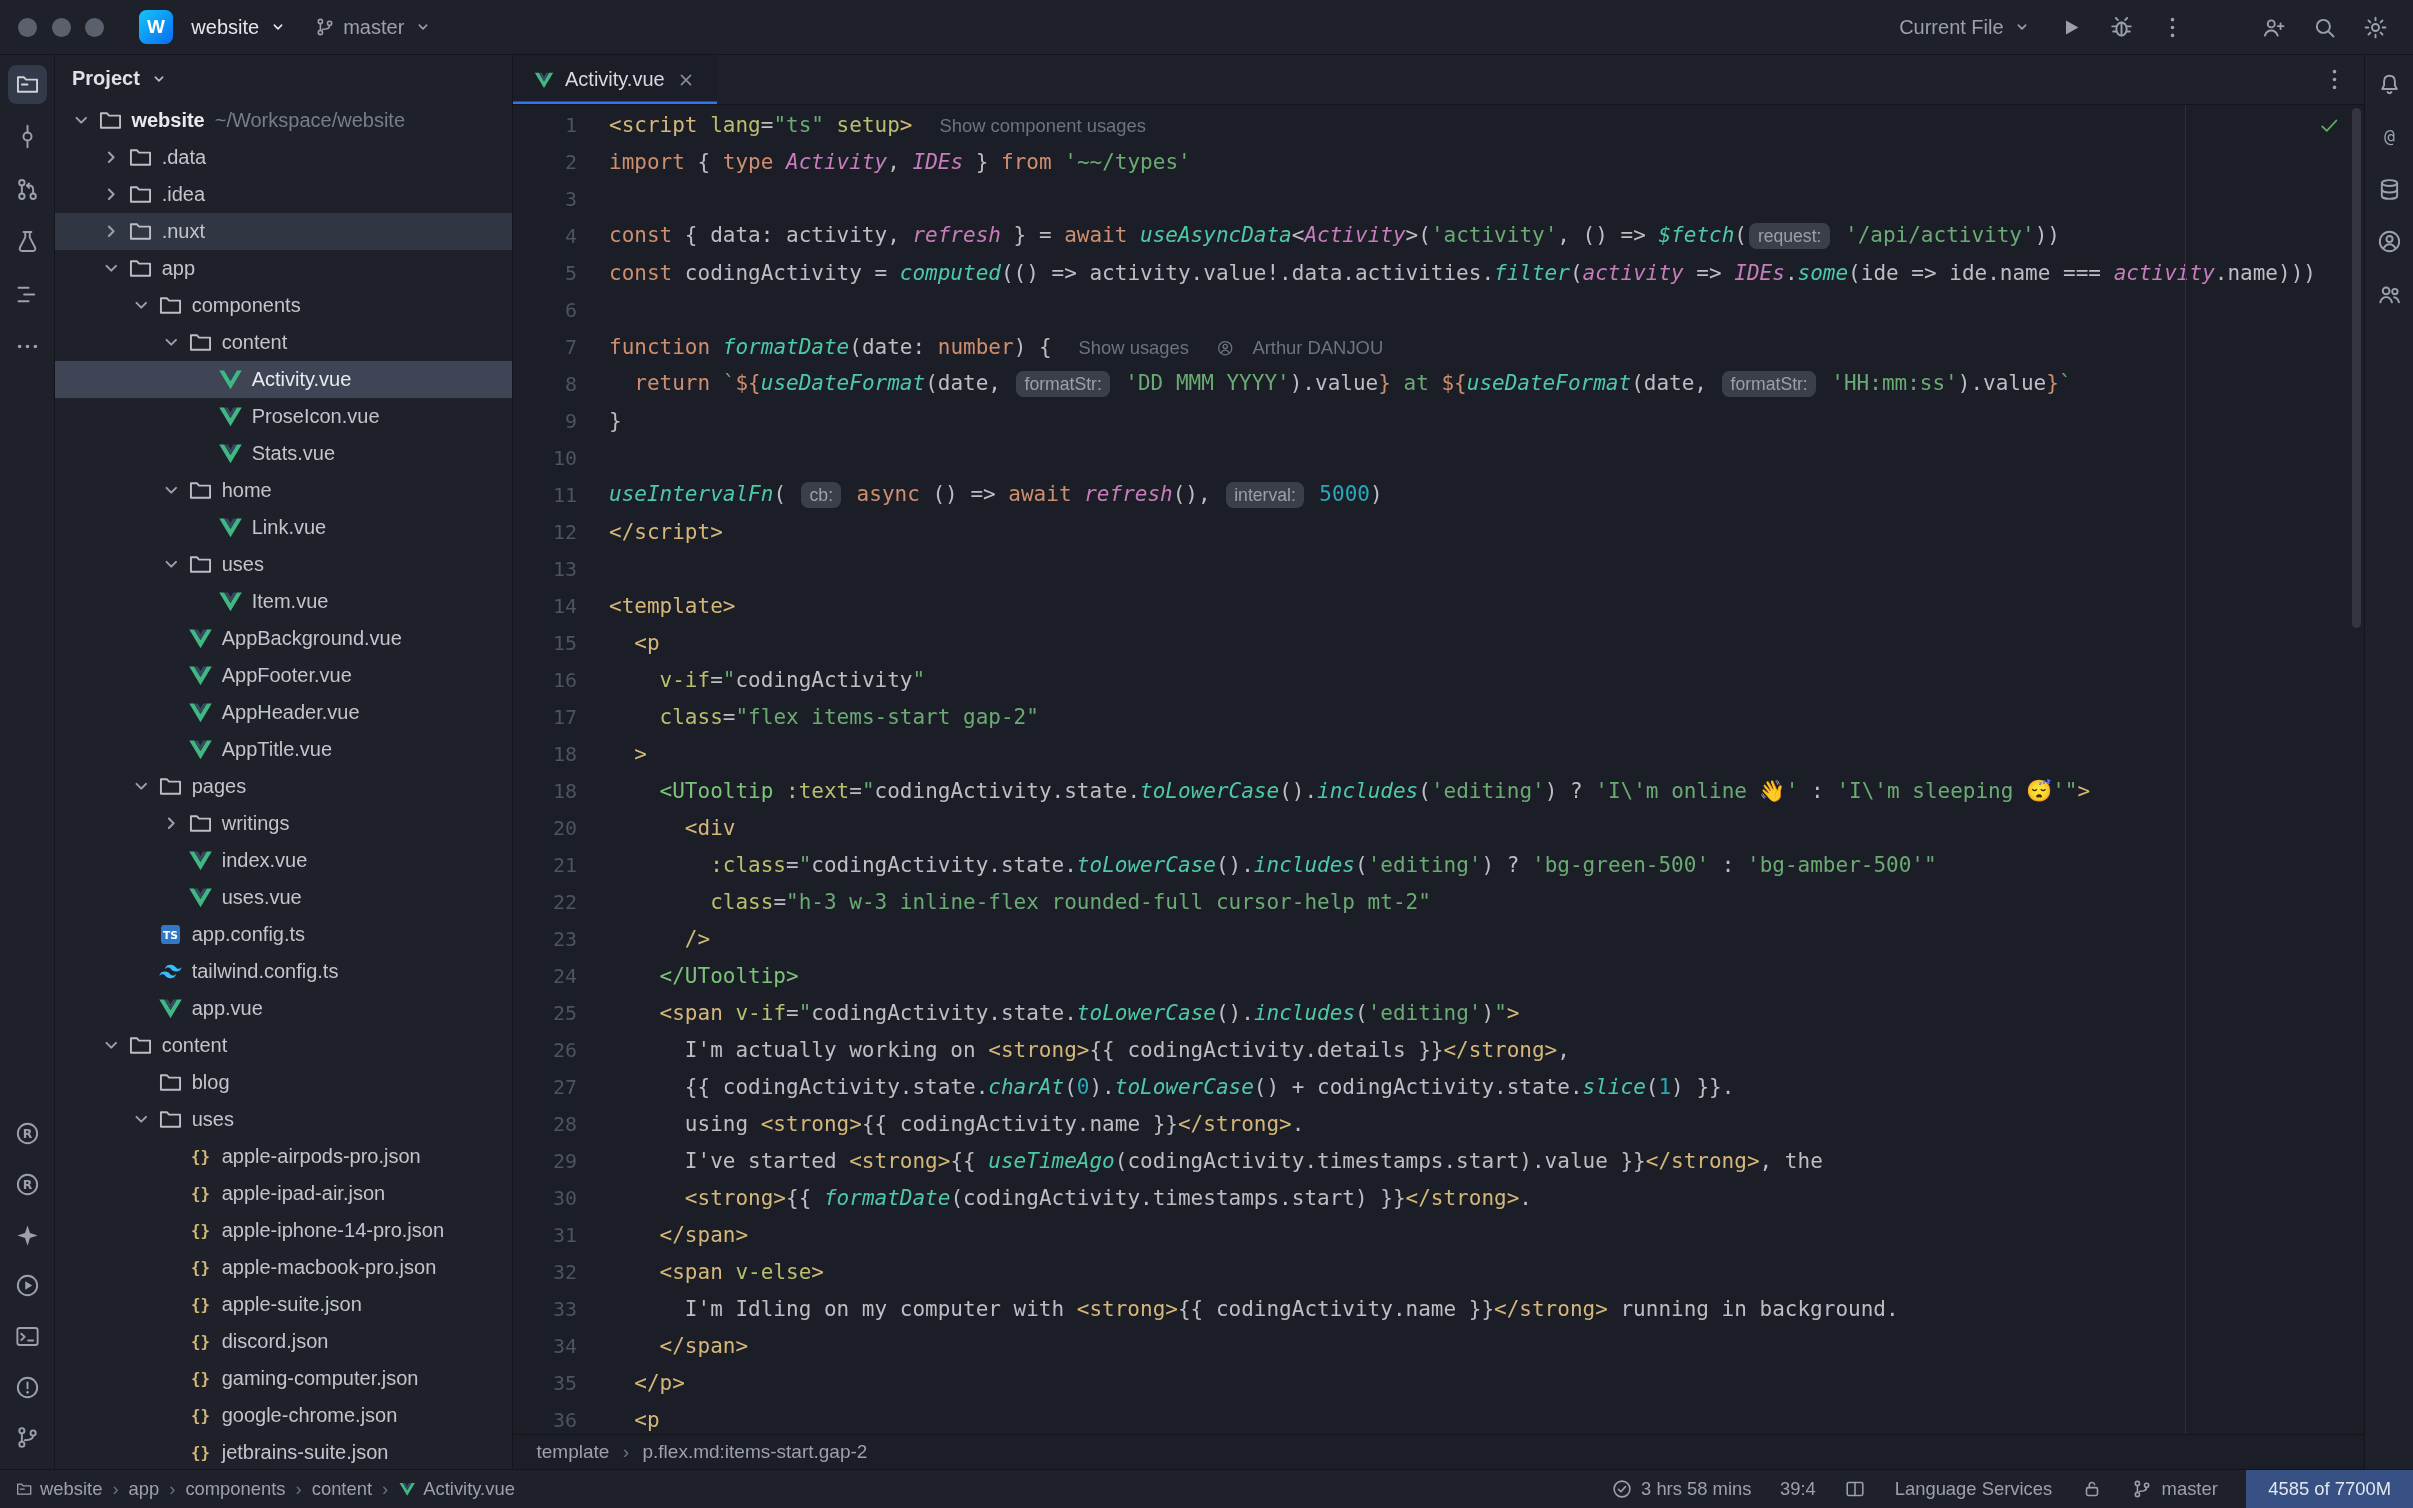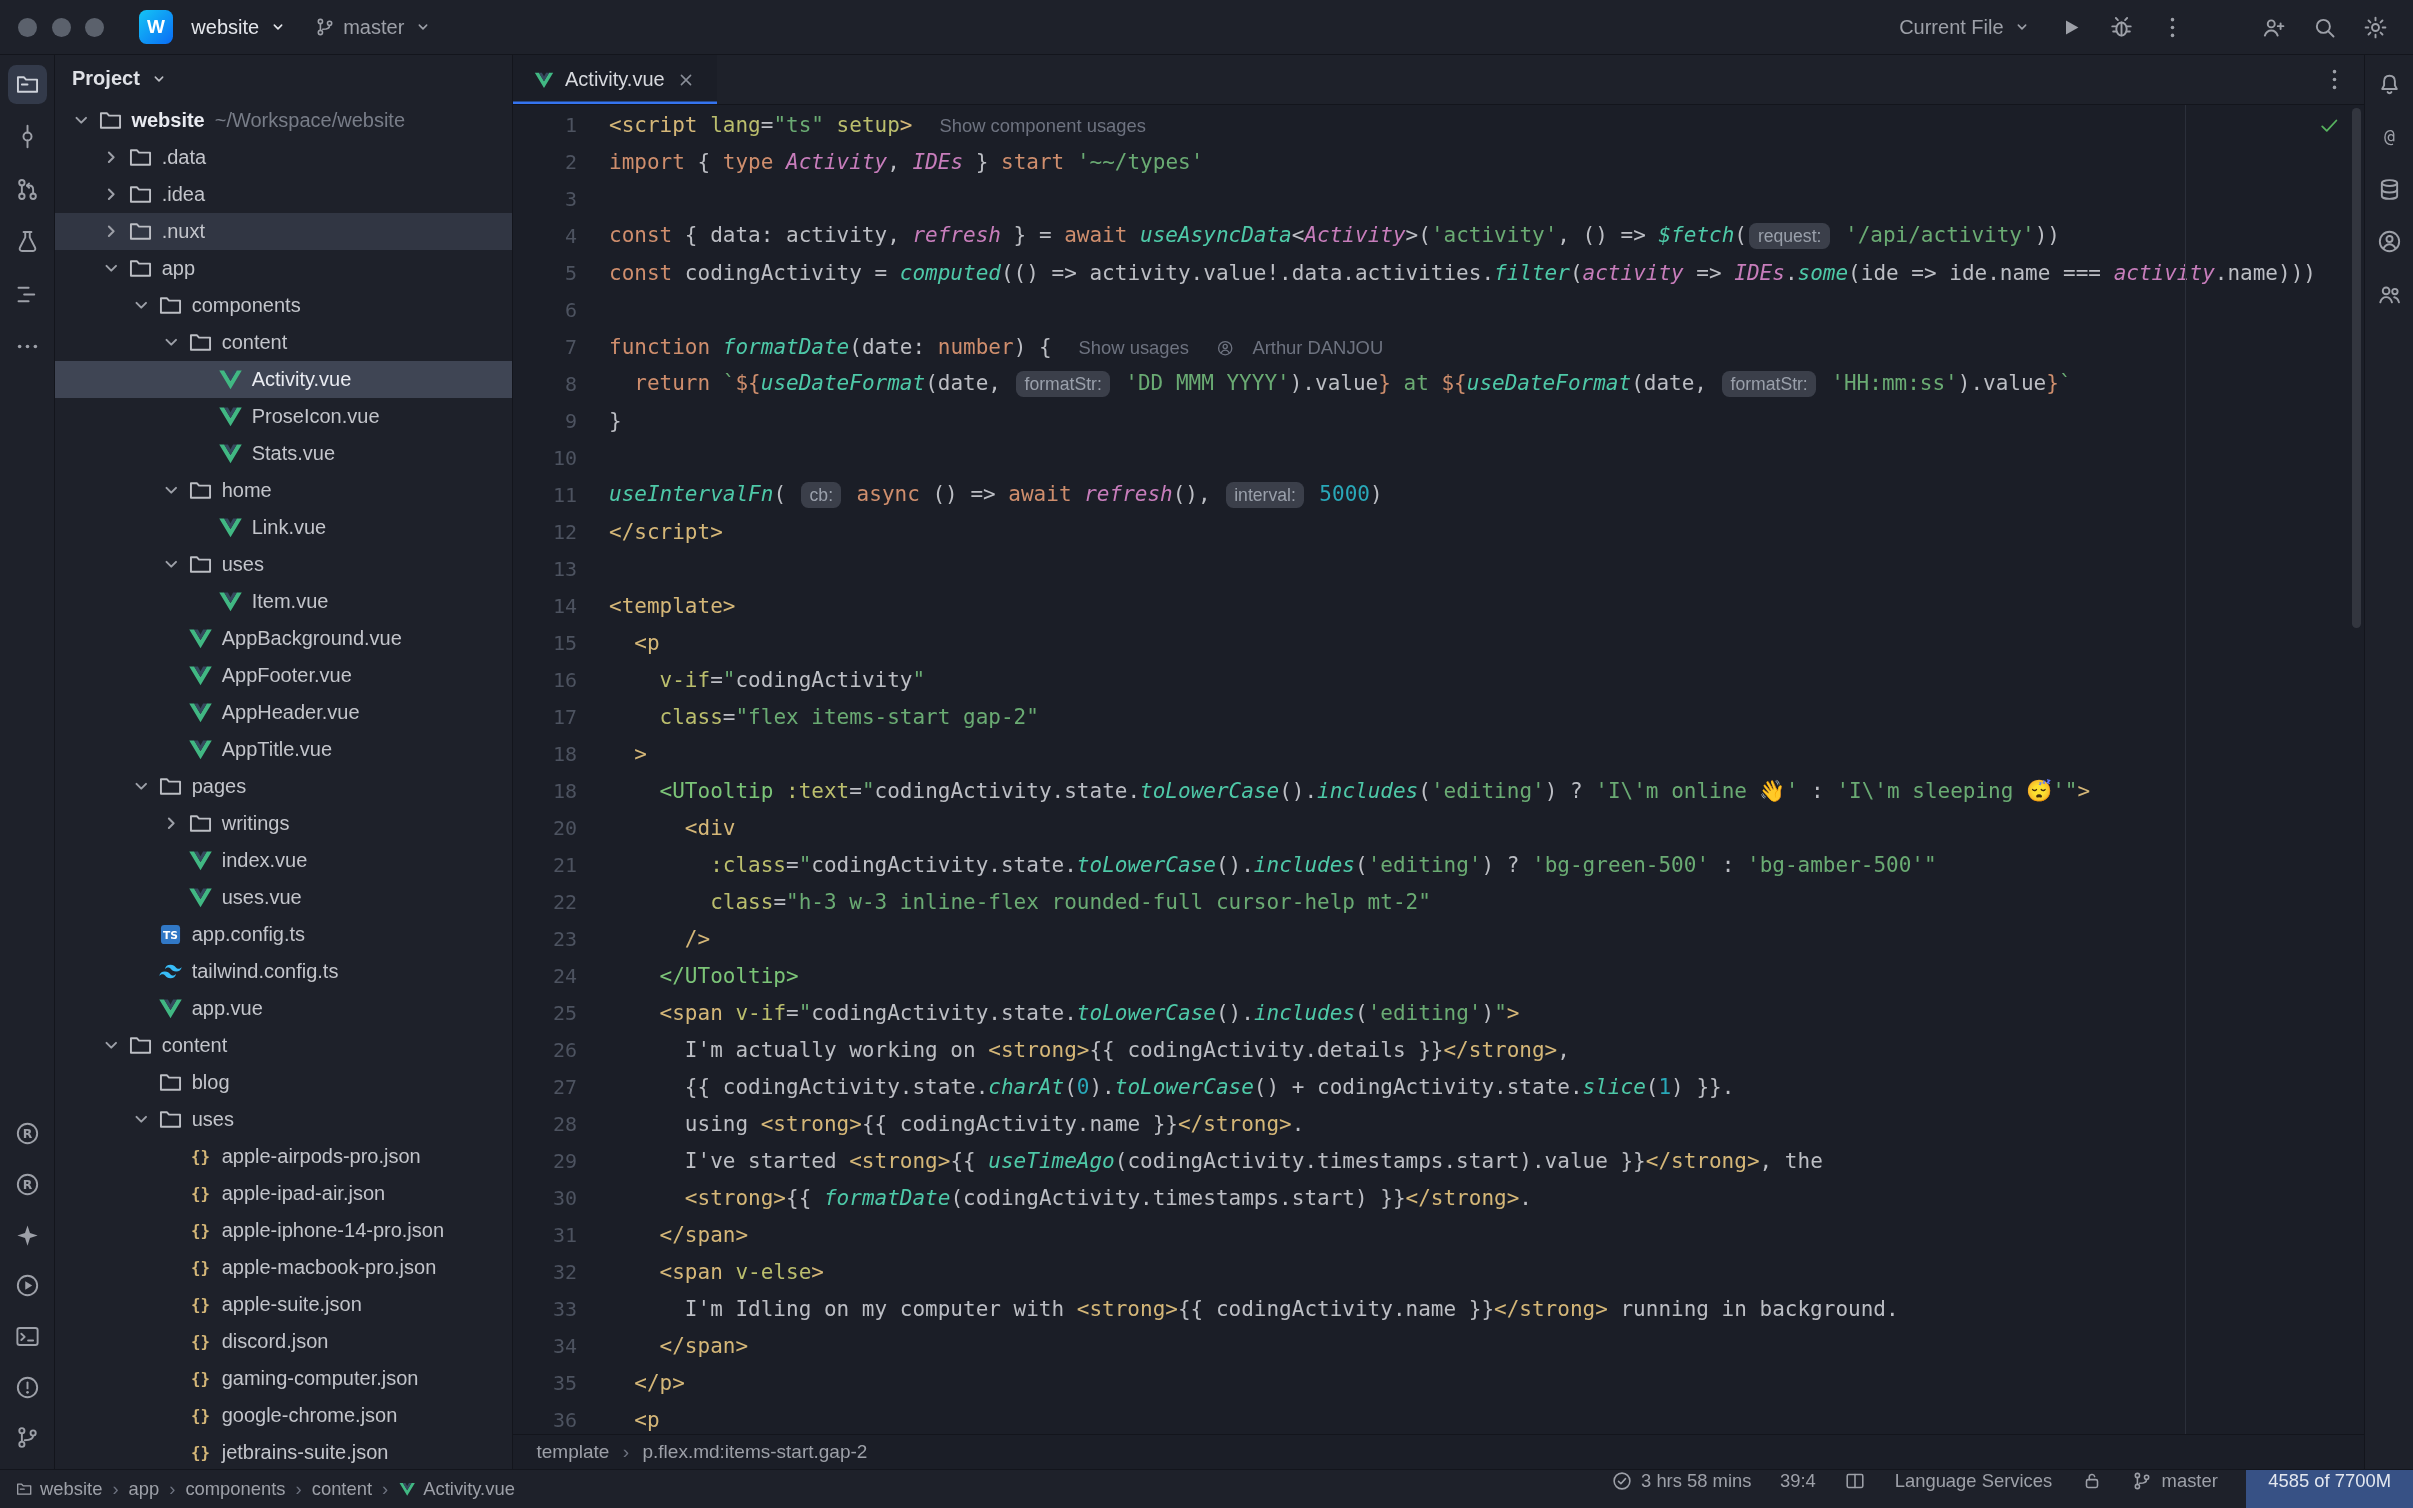--- a/index.html
+++ b/index.html
@@ -86,21 +86,21 @@
     font-size:19px;color:#9da0a8;background:#1b1e27;border-top:0.8px solid #13151c;gap:3.4px}
   .bc-sep{color:#6e7380;padding:0 10px}
   .bc-item{white-space:nowrap}
 
   
   .statusbar{height:39px;flex:0 0 39px;background:#1e212a;border-top:0.8px solid #13151c;
     display:flex;align-items:center;font-size:18.4px;color:#9da0a8;padding-left:15px}
   .sb-left{display:flex;align-items:center;height:100%}
   .sb-crumb{display:inline-flex;align-items:center;gap:6.7px;white-space:nowrap}
   .sb-right{margin-left:auto;display:flex;align-items:center;gap:28.5px;height:100%}
-  .sb-item{display:flex;gap:8.4px;white-space:nowrap;height:100%}
+  .sb-item{display:flex;align-items:center;gap:8.4px;white-space:nowrap;height:100%}
   .sb-item .icon{width:22px;height:22px}
   .sb-item.badge{background:#375185;color:#e3e7ef;padding:0 22px}
 </style>
 </head>
 <body>
 
 <div id="app">
 
   <header class="titlebar">
     <div class="traffic">
@@ -753,21 +753,21 @@
 
       <div class="code-area">
         <div class="margin-guide"></div>
         <div>
             <div class="line">
               <span class="ln">1</span>
               <span class="lc"><span class="tok-tag">&lt;script</span><span class="tok-attr"> lang</span><span class="tok-def">=</span><span class="tok-str">"ts"</span><span class="tok-attr"> setup</span><span class="tok-tag">&gt;</span><span class="vision">Show component usages</span></span>
             </div>
             <div class="line">
               <span class="ln">2</span>
-              <span class="lc"><span class="tok-kw">import</span><span class="tok-def"> { </span><span class="tok-kw">type</span><span class="tok-def"> </span><span class="tok-typ">Activity</span><span class="tok-def">, </span><span class="tok-typ">IDEs</span><span class="tok-def"> } </span><span class="tok-kw">start</span><span class="tok-def"> </span><span class="tok-str">'~~/types'</span></span>
+              <span class="lc"><span class="tok-kw">import</span><span class="tok-def"> { </span><span class="tok-kw">type</span><span class="tok-def"> </span><span class="tok-typ">Activity</span><span class="tok-def">, </span><span class="tok-typ">IDEs</span><span class="tok-def"> } </span><span class="tok-kw">from</span><span class="tok-def"> </span><span class="tok-str">'~~/types'</span></span>
             </div>
             <div class="line">
               <span class="ln">3</span>
               <span class="lc"></span>
             </div>
             <div class="line">
               <span class="ln">4</span>
               <span class="lc"><span class="tok-kw">const</span><span class="tok-def"> { data: activity, </span><span class="tok-typ">refresh</span><span class="tok-def"> } = </span><span class="tok-kw">await</span><span class="tok-def"> </span><span class="tok-fn">useAsyncData</span><span class="tok-def">&lt;</span><span class="tok-typ">Activity</span><span class="tok-def">&gt;(</span><span class="tok-str">'activity'</span><span class="tok-def">, () =&gt; </span><span class="tok-fn">$fetch</span><span class="tok-def">(</span><span class="inlay">request:</span><span class="tok-def"> </span><span class="tok-str">'/api/activity'</span><span class="tok-def">))</span></span>
             </div>
             <div class="line">

